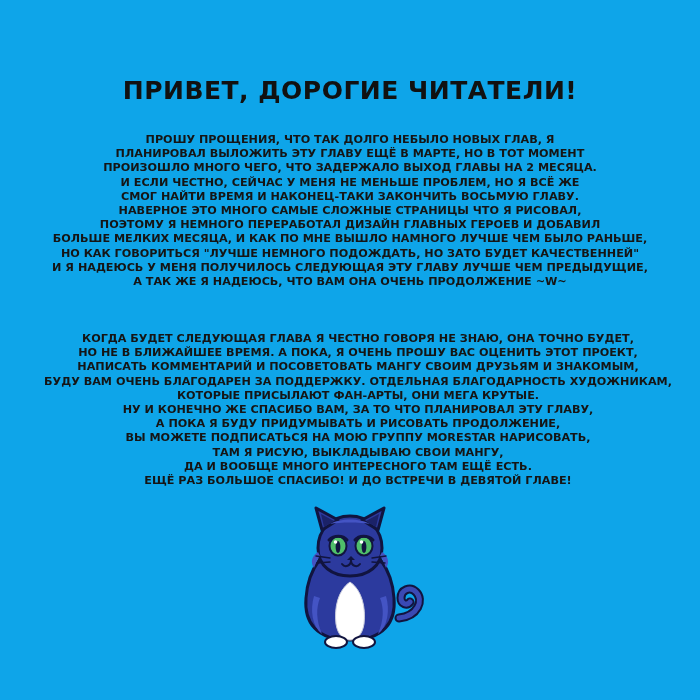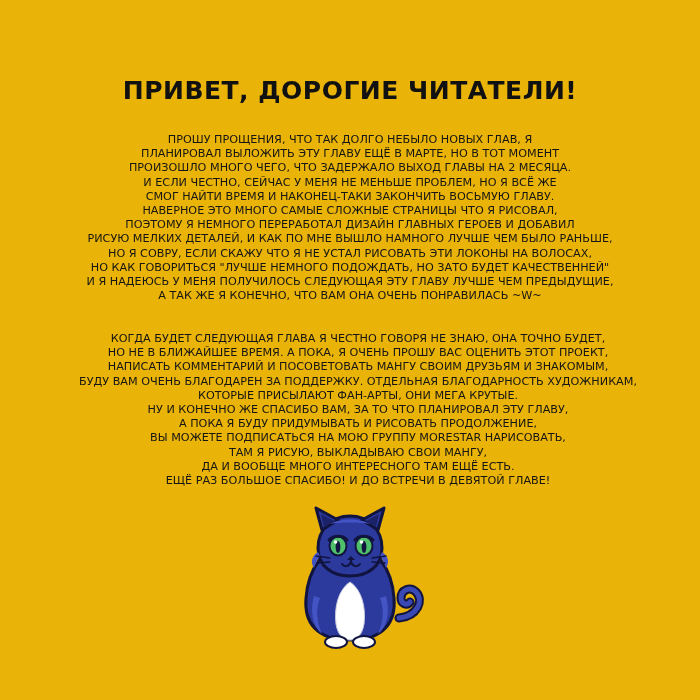--- a/index.html
+++ b/index.html
@@ -11,21 +11,21 @@
     width: 700px;
     height: 700px;
     font-family: "Liberation Sans", sans-serif;
     color: #1a1a1a;
     overflow: hidden;
   }
   .page {
     position: relative;
     width: 700px;
     height: 700px;
-    background: #eab308;
+    background: #0ea5e9;
   }
   .title {
     position: absolute;
     top: 76px;
     left: 0;
     width: 700px;
     text-align: center;
     font-size: 25px;
     font-weight: bold;
     letter-spacing: 0.5px;
@@ -34,21 +34,21 @@
   }
   .body-text {
     position: absolute;
     left: 0;
     width: 700px;
     text-align: center;
     font-size: 11.2px;
     line-height: 14.2px;
     color: #151515;
     font-family: "DejaVu Sans", sans-serif;
-    font-weight: 400;
+    font-weight: 700;
   }
   #para1 { top: 133px; }
   #para2 { top: 332px; margin-left: 8px; }
   .body-text .ln { display: block; white-space: pre; }
 
   
   .cat-wrap {
     position: absolute;
     left: 268px;
     top: 500px;
@@ -65,25 +65,24 @@
   <div class="title">ПРИВЕТ, ДОРОГИЕ ЧИТАТЕЛИ!</div>
 
   <div class="body-text" id="para1">
       <span class="ln">ПРОШУ ПРОЩЕНИЯ, ЧТО ТАК ДОЛГО НЕБЫЛО НОВЫХ ГЛАВ, Я</span>
       <span class="ln">ПЛАНИРОВАЛ ВЫЛОЖИТЬ ЭТУ ГЛАВУ ЕЩЁ В МАРТЕ, НО В ТОТ МОМЕНТ</span>
       <span class="ln">ПРОИЗОШЛО МНОГО ЧЕГО, ЧТО ЗАДЕРЖАЛО ВЫХОД ГЛАВЫ НА 2 МЕСЯЦА.</span>
       <span class="ln">И ЕСЛИ ЧЕСТНО, СЕЙЧАС У МЕНЯ НЕ МЕНЬШЕ ПРОБЛЕМ, НО Я ВСЁ ЖЕ</span>
       <span class="ln">СМОГ НАЙТИ ВРЕМЯ И НАКОНЕЦ-ТАКИ ЗАКОНЧИТЬ ВОСЬМУЮ ГЛАВУ.</span>
       <span class="ln">НАВЕРНОЕ ЭТО МНОГО САМЫЕ СЛОЖНЫЕ СТРАНИЦЫ ЧТО Я РИСОВАЛ,</span>
       <span class="ln">ПОЭТОМУ Я НЕМНОГО ПЕРЕРАБОТАЛ ДИЗАЙН ГЛАВНЫХ ГЕРОЕВ И ДОБАВИЛ</span>
-      <span class="ln">РИСУЮ МЕЛКИХ ДЕТАЛЕЙ, И КАК ПО МНЕ ВЫШЛО НАМНОГО ЛУЧШЕ ЧЕМ БЫЛО РАНЬШЕ,</span>
-      <span class="ln">НО Я СОВРУ, ЕСЛИ СКАЖУ ЧТО Я НЕ УСТАЛ РИСОВАТЬ ЭТИ ЛОКОНЫ НА ВОЛОСАХ,</span>
+      <span class="ln">БОЛЬШЕ МЕЛКИХ МЕСЯЦА, И КАК ПО МНЕ ВЫШЛО НАМНОГО ЛУЧШЕ ЧЕМ БЫЛО РАНЬШЕ,</span>
       <span class="ln">НО КАК ГОВОРИТЬСЯ "ЛУЧШЕ НЕМНОГО ПОДОЖДАТЬ, НО ЗАТО БУДЕТ КАЧЕСТВЕННЕЙ"</span>
       <span class="ln">И Я НАДЕЮСЬ У МЕНЯ ПОЛУЧИЛОСЬ СЛЕДУЮЩАЯ ЭТУ ГЛАВУ ЛУЧШЕ ЧЕМ ПРЕДЫДУЩИЕ,</span>
-      <span class="ln">А ТАК ЖЕ Я КОНЕЧНО, ЧТО ВАМ ОНА ОЧЕНЬ ПОНРАВИЛАСЬ ~W~</span>
+      <span class="ln">А ТАК ЖЕ Я НАДЕЮСЬ, ЧТО ВАМ ОНА ОЧЕНЬ ПРОДОЛЖЕНИЕ ~W~</span>
     </div>
   <div class="body-text" id="para2">
       <span class="ln">КОГДА БУДЕТ СЛЕДУЮЩАЯ ГЛАВА Я ЧЕСТНО ГОВОРЯ НЕ ЗНАЮ, ОНА ТОЧНО БУДЕТ,</span>
       <span class="ln">НО НЕ В БЛИЖАЙШЕЕ ВРЕМЯ. А ПОКА, Я ОЧЕНЬ ПРОШУ ВАС ОЦЕНИТЬ ЭТОТ ПРОЕКТ,</span>
       <span class="ln">НАПИСАТЬ КОММЕНТАРИЙ И ПОСОВЕТОВАТЬ МАНГУ СВОИМ ДРУЗЬЯМ И ЗНАКОМЫМ,</span>
       <span class="ln">БУДУ ВАМ ОЧЕНЬ БЛАГОДАРЕН ЗА ПОДДЕРЖКУ. ОТДЕЛЬНАЯ БЛАГОДАРНОСТЬ ХУДОЖНИКАМ,</span>
       <span class="ln">КОТОРЫЕ ПРИСЫЛАЮТ ФАН-АРТЫ, ОНИ МЕГА КРУТЫЕ.</span>
       <span class="ln">НУ И КОНЕЧНО ЖЕ СПАСИБО ВАМ, ЗА ТО ЧТО ПЛАНИРОВАЛ ЭТУ ГЛАВУ,</span>
       <span class="ln">А ПОКА Я БУДУ ПРИДУМЫВАТЬ И РИСОВАТЬ ПРОДОЛЖЕНИЕ,</span>
       <span class="ln">ВЫ МОЖЕТЕ ПОДПИСАТЬСЯ НА МОЮ ГРУППУ MORESTAR НАРИСОВАТЬ,</span>

